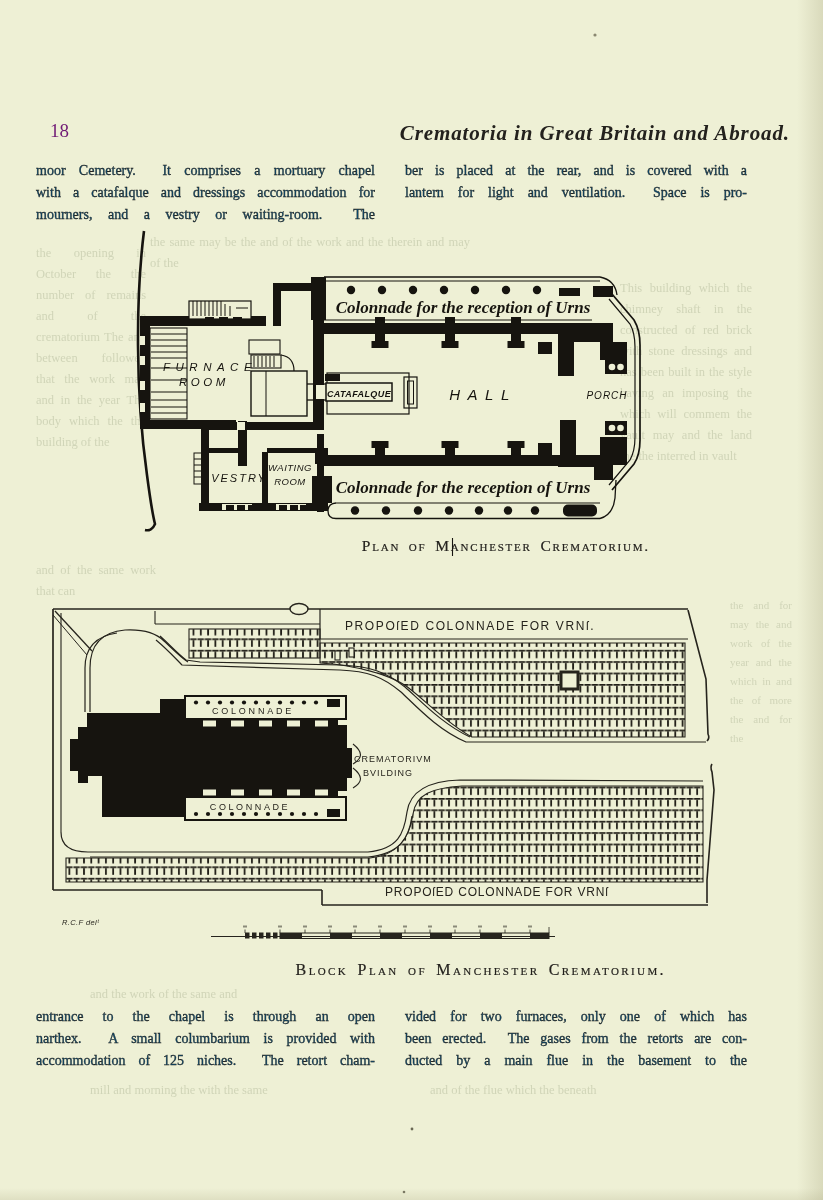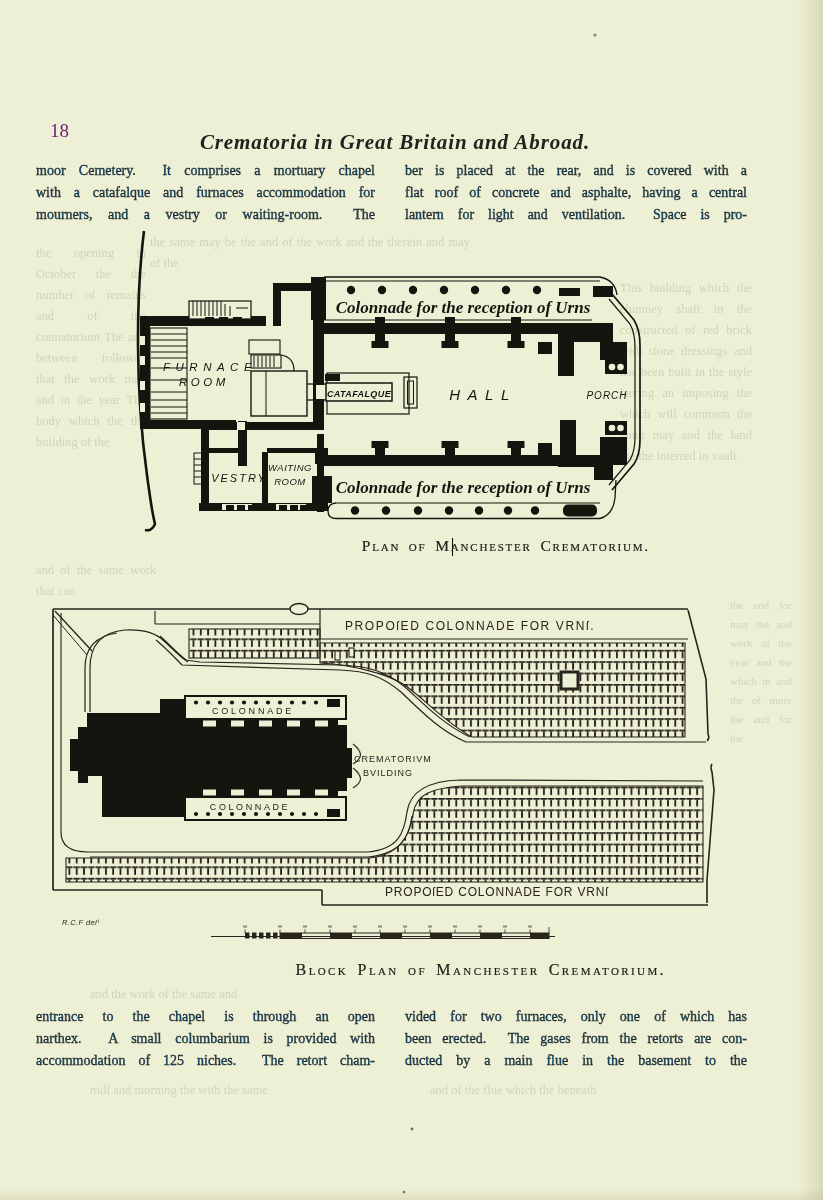--- a/index.html
+++ b/index.html
@@ -23,31 +23,30 @@
 <div class="bleed" style="left:150px;top:232px;width:320px;height:48px;">the same may be the and of the work and the therein and may of the</div>
 <div class="bleed" style="left:90px;top:984px;width:260px;height:22px;">and the work of the same and</div>
 <div class="bleed" style="left:90px;top:1080px;width:290px;height:28px;">mill and morning the with the same</div>
 <div class="bleed" style="left:430px;top:1080px;width:300px;height:28px;">and of the flue which the beneath</div>
 
 <div class="abs" style="left:797px;top:0;width:26px;height:1200px;background:linear-gradient(to right, rgba(175,172,135,0), rgba(168,165,128,0.30));"></div>
 <div class="abs" style="left:0;top:1188px;width:823px;height:12px;background:linear-gradient(to bottom, rgba(175,172,135,0), rgba(168,165,128,0.22));"></div>
 
 <div class="abs" style="left:50px;top:120px;font-size:19px;color:#701a75;">18</div>
 
-<div class="abs" style="left:0;top:130px;width:790px;text-align:center;font-style:italic;
+<div class="abs" style="left:0;top:121px;width:790px;text-align:right;font-style:italic;
      font-weight:bold;font-size:21px;letter-spacing:0.9px;color:#23211d;">Crematoria in Great Britain and Abroad.</div>
 
 <div class="col" style="left:36px;top:160px;width:339px;">
 <div>moor Cemetery.&nbsp; It comprises a mortuary chapel</div>
-<div>with a catafalque and furnaces accommodation for</div>
+<div>with a catafalque and dressings accommodation for</div>
 <div>mourners, and a vestry or waiting-room.&nbsp; The</div>
 </div>
 <div class="col" style="left:405px;top:160px;width:342px;">
 <div>ber is placed at the rear, and is covered with a</div>
-<div>flat roof of concrete and asphalte, having a central</div>
 <div>lantern for light and ventilation.&nbsp; Space is pro-</div>
 </div>
 
 <div class="cap" style="left:130px;top:537px;width:520px;font-size:15.5px;letter-spacing:1.8px;">Plan of Manchester Crematorium.</div>
 <div class="cap" style="left:106px;top:961px;width:560px;font-size:16px;letter-spacing:2.4px;">Block Plan of Manchester Crematorium.</div>
 
 <div class="col" style="left:36px;top:1006px;width:339px;">
 <div>entrance to the chapel is through an open</div>
 <div>narthex.&nbsp; A small columbarium is provided with</div>
 <div>accommodation of 125 niches.&nbsp; The retort cham-</div>

